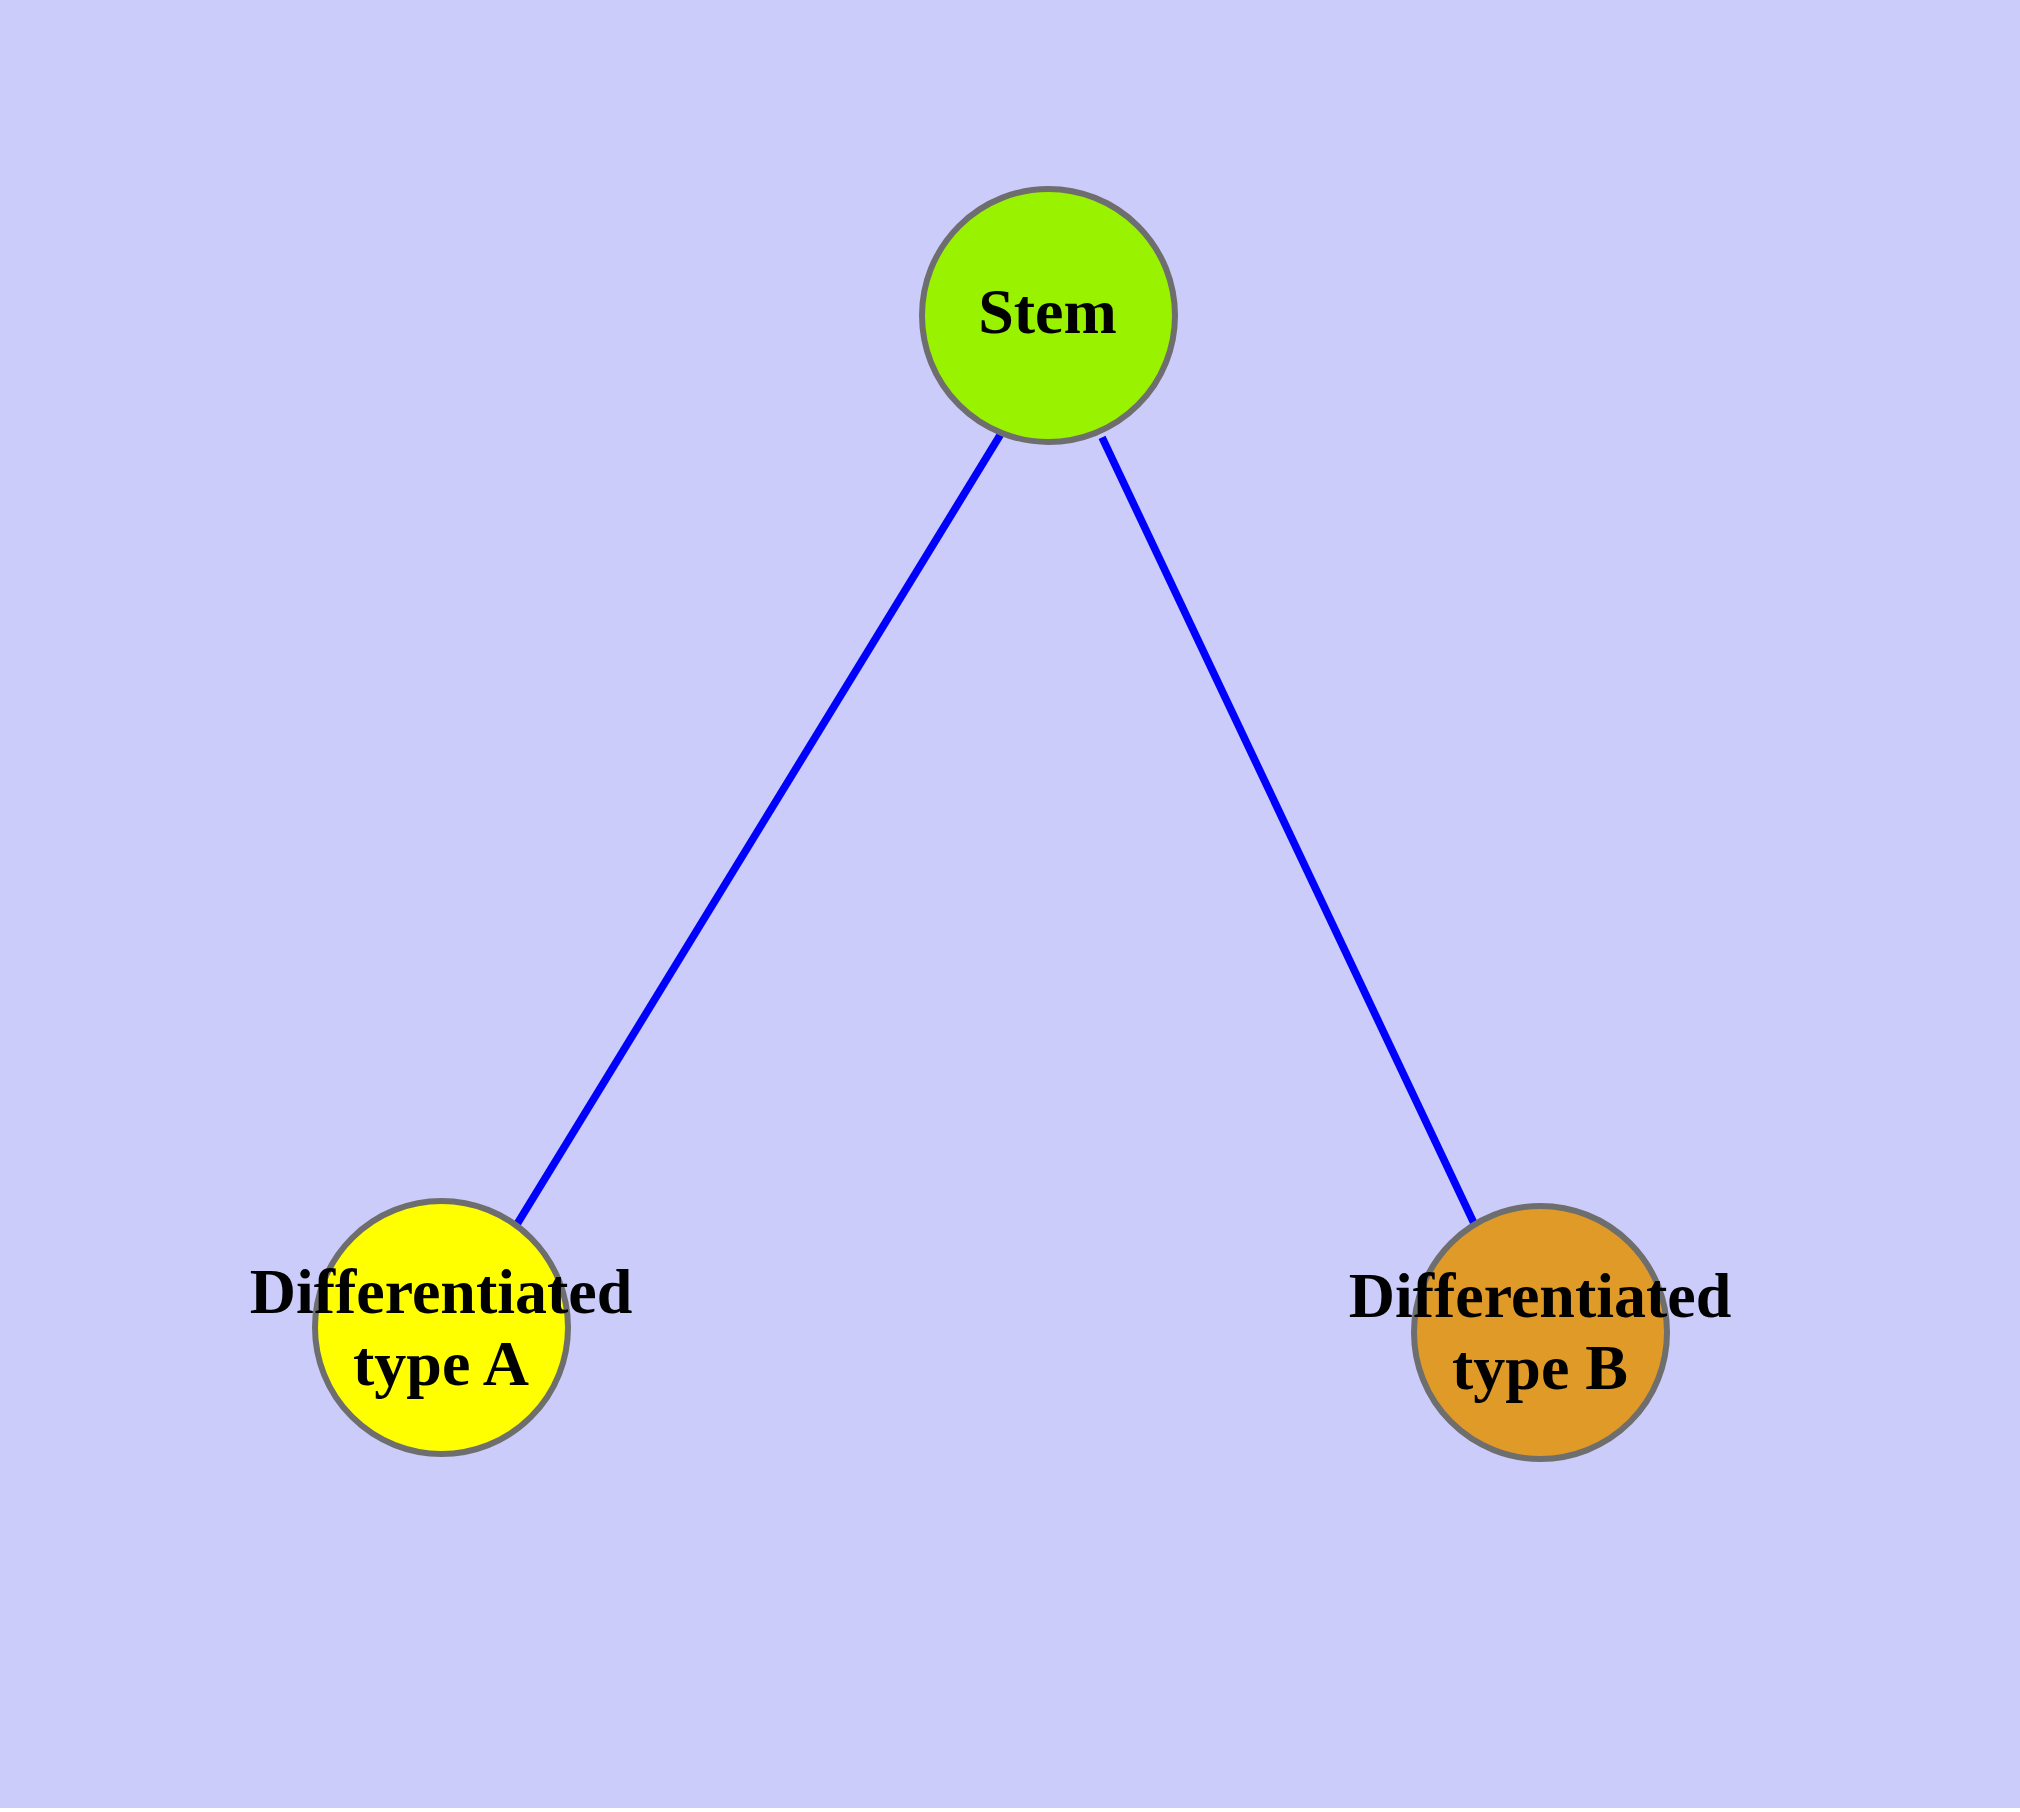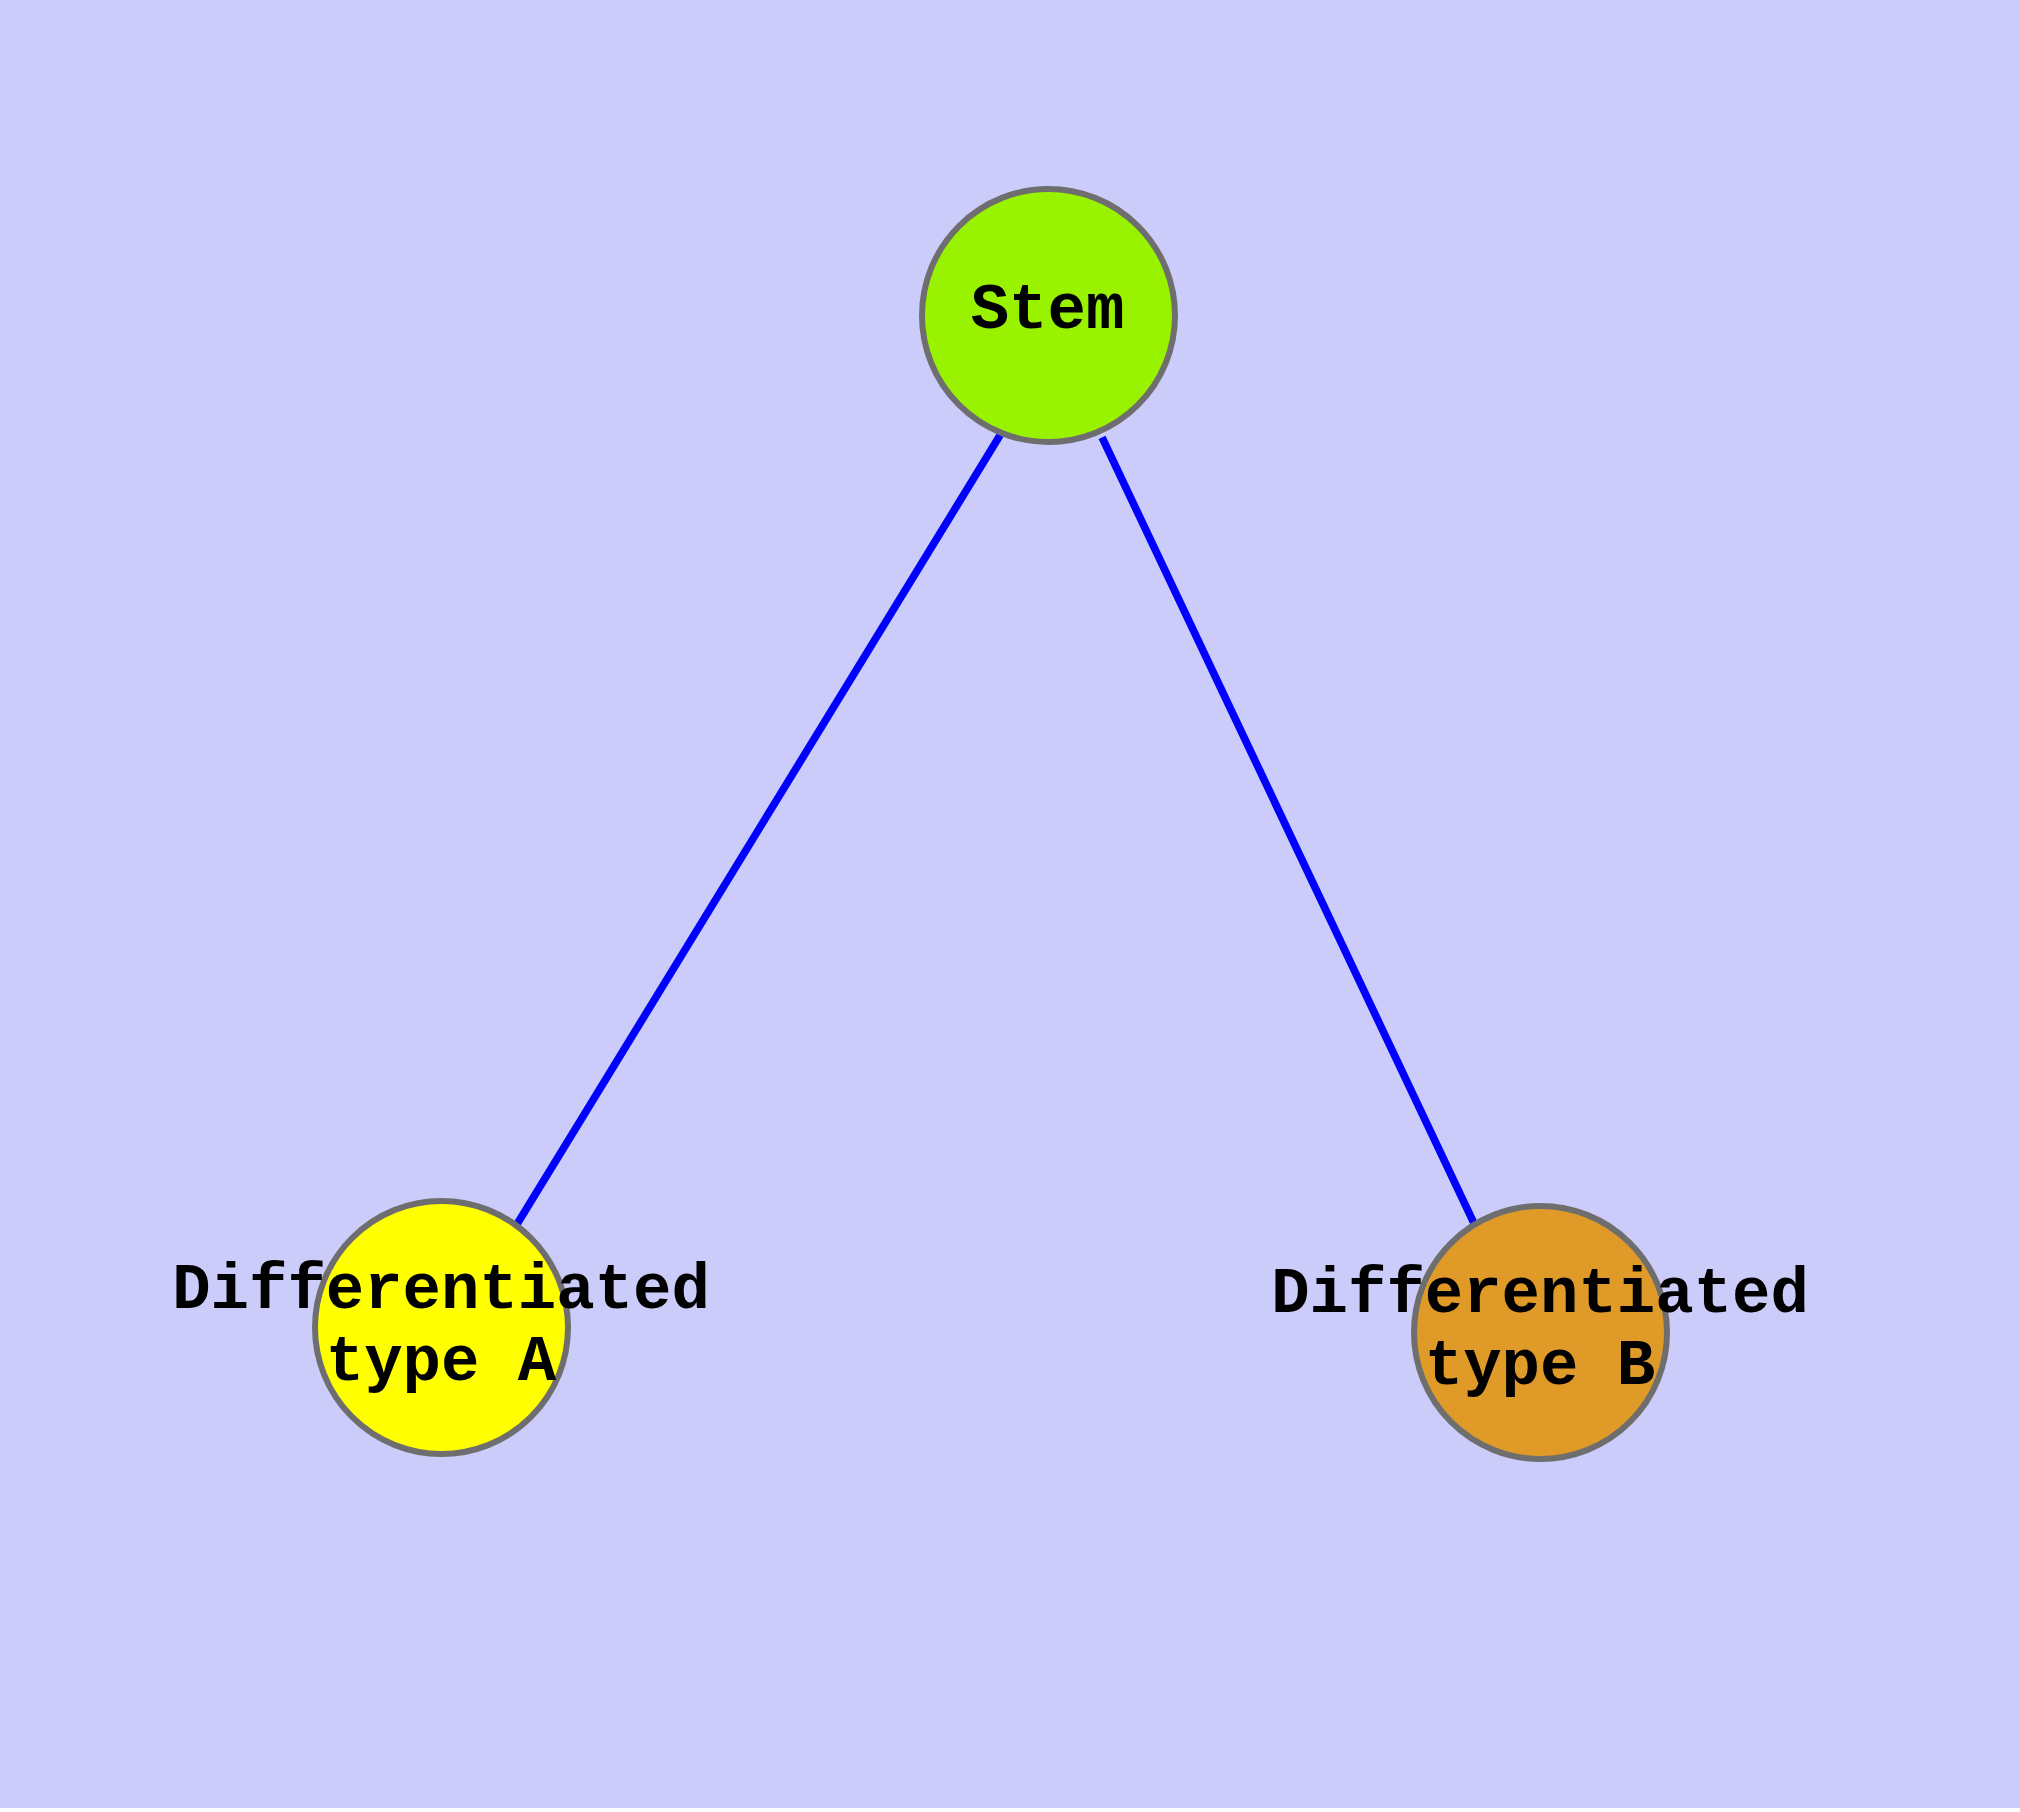--- a/index.html
+++ b/index.html
@@ -32,21 +32,21 @@
     position: absolute;
     border-radius: 50%;
     box-sizing: border-box;
     border: 6px solid #6e6e6e;
   }
   .node-label {
     position: absolute;
     text-align: center;
     color: #000000;
     font-weight: bold;
-    font-family: Liberation Mono, monospace;
+    font-family: Liberation Serif, serif;
     line-height: 1.12;
     white-space: pre-line;
     pointer-events: none;
   }
   #node-stem {
     left: 919px;
     top: 186px;
     width: 259px;
     height: 259px;
   }

